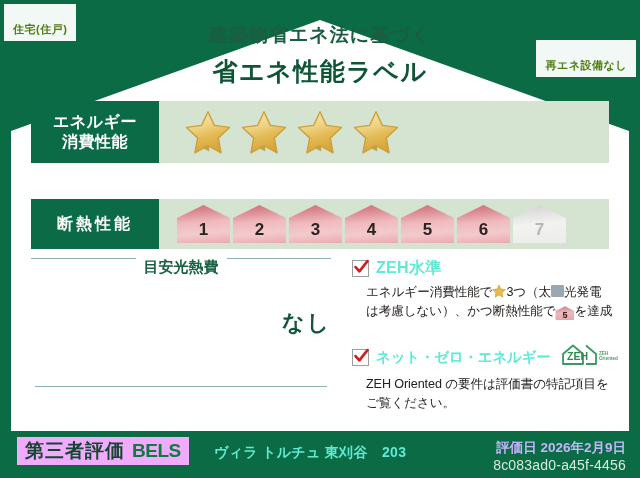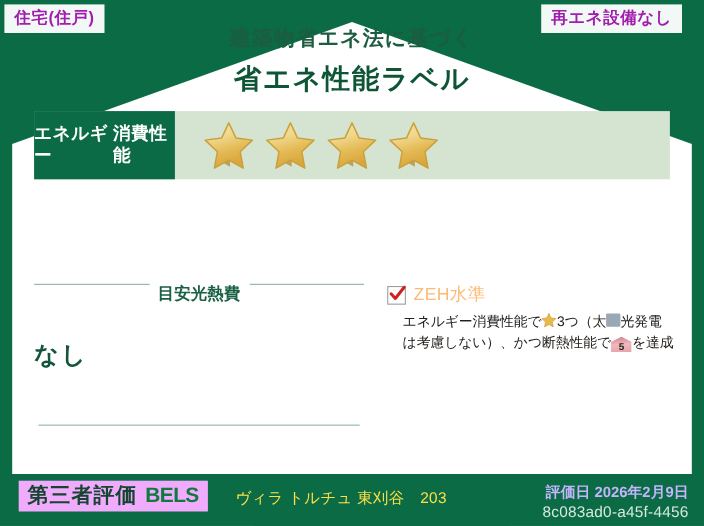--- a/index.html
+++ b/index.html
@@ -13,30 +13,30 @@
   
   #label-root{
     position:absolute;inset:0;
     background:#0a6b45;
   }
 
   
   .corner-tag{
     position:absolute;top:4px;
     background:#f2f8f5;
-    color:#a21caf;
+    color:#4d7c0f;
     font-weight:bold;
-    font-size:15px;
+    font-size:11px;
     letter-spacing:.5px;
-    padding:5px 9px 6px 9px;
+    padding:20px 9px 6px 9px;
     line-height:1;
     white-space:nowrap;
   }
   .corner-tag.left{left:4px;}
-  .corner-tag.right{right:20px;}
+  .corner-tag.right{right:4px;margin-top:36px;}
 
   
   .house{
     position:absolute;
     left:11px;right:11px;top:20px;bottom:47px;
     background:#ffffff;
     -webkit-clip-path:polygon(0% 27%,50% 0%,100% 27%,100% 100%,0% 100%);
     clip-path:polygon(0% 27%,50% 0%,100% 27%,100% 100%,0% 100%);
   }
 
@@ -60,21 +60,21 @@
     height:62px;
     background:#d4e4d1;
     display:flex;align-items:stretch;
   }
   #row-energy{top:101px;}
   #row-insul{top:199px;height:50px;}
 
   .perf-label{
     background:#0b6b46;color:#fff;
     width:128px;flex:0 0 128px;
-    display:flex;flex-direction:row;
+    display:flex;flex-direction:column;
     align-items:center;justify-content:center;
     font-weight:bold;font-size:16px;line-height:1.25;
     letter-spacing:.5px;
   }
   #row-insul .perf-label{font-size:16px;letter-spacing:3px;}
 
   .perf-body{
     flex:1;display:flex;align-items:center;
     padding-left:26px;gap:10px;
   }
@@ -111,21 +111,21 @@
   }
   .cost-head{
     display:flex;gap:8px;
     color:#1a6044;font-weight:bold;font-size:15px;
     justify-content:center;
   }
   .cost-head .rule{
     flex:1;height:1px;background:#8fb6a2;
   }
   .cost-value{
-    text-align:left;font-size:22px;font-weight:bold;
+    text-align:right;font-size:22px;font-weight:bold;
     color:#13553a;margin-top:31px;letter-spacing:2px;
   }
   .cost-underline{
     position:absolute;left:4px;right:4px;top:128px;
     height:1px;background:#8fb6a2;
   }
 
   
   .zeh-col{
     position:absolute;left:352px;top:258px;width:262px;
@@ -133,21 +133,21 @@
   .zeh-head{
     display:flex;align-items:center;gap:7px;
   }
   .checkbox{
     width:15px;height:15px;flex:0 0 15px;
     border:1.4px solid #9aa0a0;background:#fff;
     position:relative;
   }
   .checkbox svg{position:absolute;left:0;top:-2px;width:17px;height:17px;}
   .zeh-title{
-    font-size:16px;font-weight:normal;color:#fdba74;letter-spacing:.3px;
+    font-size:16px;font-weight:bold;color:#5eead4;letter-spacing:.3px;
     white-space:nowrap;
   }
   .zeh-title.small{font-size:14.5px;letter-spacing:-.2px;}
   .zeh-body{
     font-size:12.6px;color:#24201e;line-height:1.52;
     margin-top:4px;letter-spacing:-.1px;margin-left:14px;
   }
   .inline-star{display:inline-block;width:14px;height:14px;vertical-align:-2px;}
   .redact{
     display:inline-block;width:13px;height:12px;
@@ -175,21 +175,21 @@
   .bels-tag{
     position:absolute;left:17px;top:6px;
     background:#f0abfc;padding:4px 8px 5px 8px;
     display:flex;align-items:center;gap:7px;
     line-height:1;
   }
   .bels-jp{font-size:19px;font-weight:bold;color:#14452f;letter-spacing:1px;}
   .bels-en{font-size:19px;font-weight:bold;color:#0f7a3e;letter-spacing:-.5px;}
   .prop-name{
     position:absolute;left:214px;top:13px;
-    color:#fde047;font-size:14px;font-weight:normal;letter-spacing:.3px;
+    color:#5eead4;font-size:14px;font-weight:bold;letter-spacing:.3px;
     white-space:nowrap;
   }
   .eval-date{
     position:absolute;right:14px;top:8px;
     color:#c4b5fd;font-size:13.5px;font-weight:bold;text-align:right;
     white-space:nowrap;
   }
   .eval-id{
     position:absolute;right:14px;top:26px;
     color:#d8e8df;font-size:14px;text-align:right;
@@ -269,20 +269,32 @@
                 <stop offset="100%" stop-color="#d9a63c"></stop>
               </linearGradient>
             </defs>
             <polygon points="12.6,22.2 6.1,18.6 12.6,2.6" fill="#b8892c" opacity="0.75"></polygon>
             <polygon points="12,1.4 15.35,8.55 23.2,9.6 17.4,15.1 18.85,22.9 12,19.1 5.15,22.9 6.6,15.1 0.8,9.6 8.65,8.55" fill="url(#sg3)" stroke="#caa03a" stroke-width="0.7" stroke-linejoin="round"></polygon>
           </svg>
         </span>
       </div>
   </div>
 
+  <div class="perf-row" id="row-insul">
+    <div class="perf-label">断熱性能</div>
+    <div class="perf-body" id="grade-container">
+        <div class="grade">1</div>
+        <div class="grade">2</div>
+        <div class="grade">3</div>
+        <div class="grade">4</div>
+        <div class="grade">5</div>
+        <div class="grade">6</div>
+        <div class="grade off">7</div>
+      </div>
+  </div>
 
   <div class="cost-block">
     <div class="cost-head">
       <span class="rule"></span>
       <span>目安光熱費</span>
       <span class="rule"></span>
     </div>
     <div class="cost-value">なし</div>
     <div class="cost-underline"></div>
   </div>
@@ -298,20 +310,40 @@
         </span>
         <span class="zeh-title">ZEH水準</span>
       </div>
       <div class="zeh-body">
         <span>エネルギー消費性能で</span><span class="inline-star"><svg viewBox="0 0 24 24">
               <polygon points="12,1.5 15.3,8.6 23,9.6 17.3,15 18.8,22.6 12,18.9 5.2,22.6 6.7,15 1,9.6 8.7,8.6" fill="#e9b94b" stroke="#c89a34" stroke-width="1"></polygon>
             </svg></span><span>3つ（太</span><span class="redact"></span><span>光発電は考慮しない）、かつ断熱性能で</span><span class="mini-grade">5</span><span>を達成</span>
       </div>
     </div>
 
+    <div class="zeh-block">
+      <div class="zeh-head">
+        <span class="checkbox">
+          <svg viewBox="0 0 20 20">
+              <path d="M3 9.5 L7.5 14.5 L17 2.5" fill="none" stroke="#d0201f" stroke-width="3.2" stroke-linecap="round" stroke-linejoin="round"></path>
+            </svg>
+        </span>
+        <span class="zeh-title small">ネット・ゼロ・エネルギー</span>
+        <span class="zeh-logo">
+          <svg width="58" height="24" viewBox="0 0 58 24">
+            <path d="M3 11 L13 2.5 L23 11 L23 21 L3 21 Z" fill="none" stroke="#3a9a5c" stroke-width="1.8" stroke-linejoin="round"></path>
+            <path d="M26 2.5 L36 11 L36 21 L26 21" fill="none" stroke="#3a9a5c" stroke-width="1.8" stroke-linejoin="round"></path>
+            <text x="7" y="17" font-family="'Liberation Sans',sans-serif" font-size="10.5" font-weight="bold" fill="#2f8b52">ZEH</text>
+            <text x="39" y="12" font-family="'Liberation Sans',sans-serif" font-size="4.6" font-weight="bold" fill="#4aa36a">ZEH</text>
+            <text x="39" y="17" font-family="'Liberation Sans',sans-serif" font-size="4.6" font-weight="bold" fill="#4aa36a">Oriented</text>
+          </svg>
+        </span>
+      </div>
+      <div class="zeh-body">ZEH Oriented の要件は評価書の特記項目をご覧ください。</div>
+    </div>
 
   </div>
 
   <div class="footer">
     <div class="bels-tag">
       <span class="bels-jp">第三者評価</span>
       <span class="bels-en">BELS</span>
     </div>
     <div class="prop-name">ヴィラ トルチュ 東刈谷　203</div>
     <div class="eval-date">評価日 2026年2月9日</div>

